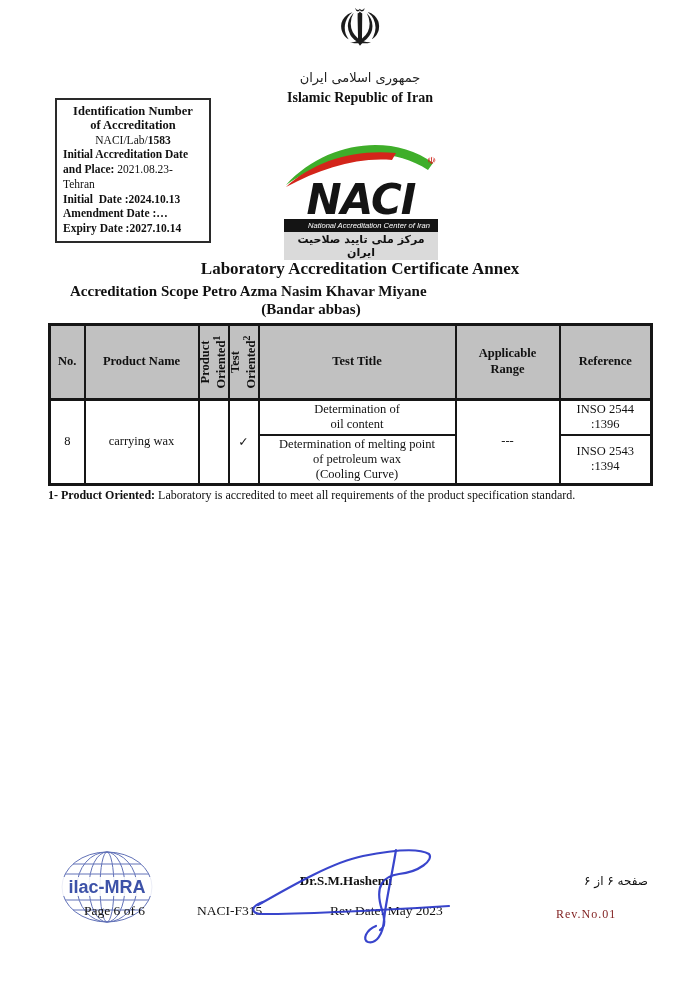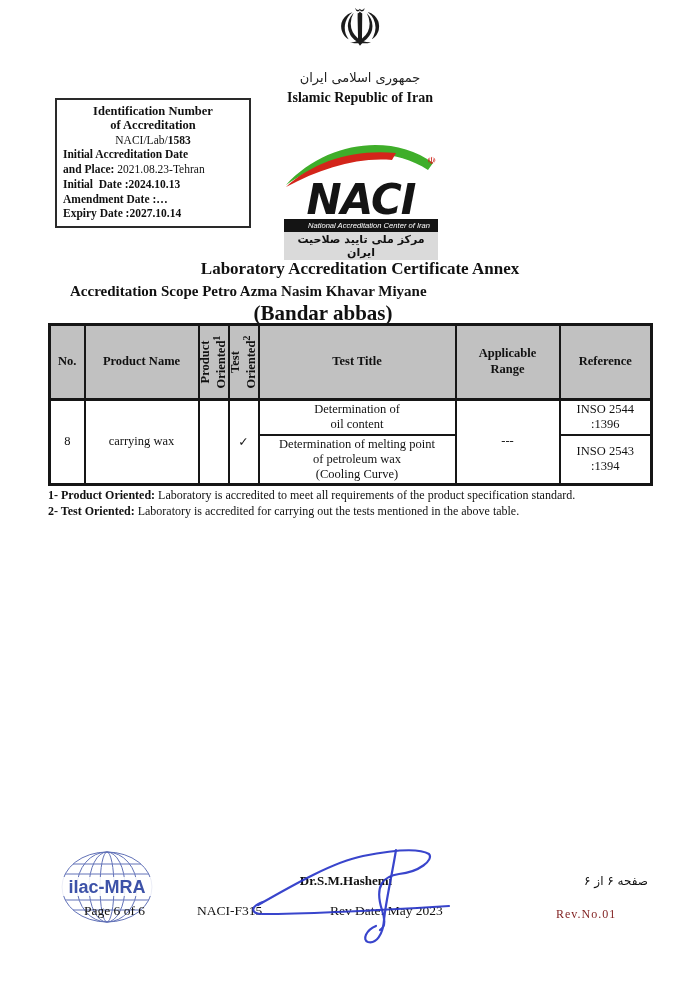--- a/index.html
+++ b/index.html
@@ -16,21 +16,21 @@
   
   .emblem { left:10px; top:2px; width:700px; text-align:center;
             font-family:"DejaVu Sans",sans-serif; font-size:52px; line-height:1;
             color:#1b1b1b; }
   .country-fa { left:10px; top:70px; width:700px; text-align:center;
                 font-size:13px; color:#222; }
   .country-en { left:10px; top:90px; width:700px; text-align:center;
                 font-weight:bold; font-size:14px; }
 
   
-  .id-box { left:55px; top:98px; width:196px; border:2px solid #2a2a2a;
+  .id-box { left:55px; top:98px; width:156px; border:2px solid #2a2a2a;
             padding:4px 6px 5px 6px; font-size:11.5px; line-height:1.28;
             background:#fff; }
   .id-box .t { text-align:center; font-weight:bold; font-size:12.5px; line-height:1.15; }
   .id-box .c { text-align:center; }
   .id-box b { font-weight:bold; }
 
   
   .naci { left:284px; top:133px; width:154px; }
   .naci-word { margin-top:-16px; text-align:center;
                font-family:"DejaVu Sans",sans-serif; font-weight:bold; font-style:italic;
@@ -40,22 +40,22 @@
                  font-size:7.6px; text-align:center; padding:2px 0 2px 16px; }
   .naci-bar-fa { background:#dadada; font-family:"DejaVu Sans",sans-serif;
                  font-weight:bold; font-size:11px; text-align:center; padding:1px 10px; }
   .swoosh-emblem { position:absolute; right:2px; top:22px; font-size:10px;
                    font-family:"DejaVu Sans",sans-serif; color:#cf231a; }
 
   
   .title-main  { left:10px; top:259px; width:700px; text-align:center;
                  font-weight:bold; font-size:17px; }
   .title-scope { left:70px; top:283px; font-weight:bold; font-size:15px; }
-  .title-loc   { left:12px;  top:301px; width:622px; text-align:center;
-                 font-weight:bold; font-size:21px; }
+  .title-loc   { left:0;  top:301px; width:622px; text-align:center;
+                 font-weight:bold; font-size:15px; }
 
   
   .tbl-wrap { left:48px; top:323px; }
   table.grid { border-collapse:collapse; table-layout:fixed; width:604px;
                border:3px solid #161616; }
   table.grid th, table.grid td { border:2px solid #161616; text-align:center;
                vertical-align:middle; font-size:12.5px; padding:1px 2px; }
   table.grid th { background:#c1c1c1; font-weight:bold; height:75px; line-height:1.25;
                   border-bottom:3px solid #161616; }
   td.sub1 { height:35px; }
@@ -162,21 +162,20 @@
 (Cooling Curve)</td>
         <td class="sub2 preline thin-top">INSO 2543
 :1394</td>
       </tr>
     </tbody>
       </table>
   </div>
 
   <div class="abs notes">
     <div><b>1- Product Oriented:</b><span> Laboratory is accredited to meet all requirements of the product specification standard.</span></div>
-    <div><b>2- Test Oriented:</b><span> Laboratory is accredited for carrying out the tests mentioned in the above table.</span></div>
   </div>
 
   <div class="abs ilac">
     <svg width="95" height="75" viewBox="0 0 95 75">
       <g stroke="#6272b8" stroke-width="1" fill="none">
         <ellipse cx="47" cy="37" rx="45" ry="35"></ellipse>
         <ellipse cx="47" cy="37" rx="30" ry="35"></ellipse>
         <ellipse cx="47" cy="37" rx="18" ry="35"></ellipse>
         <ellipse cx="47" cy="37" rx="7" ry="35"></ellipse>
         <path d="M13,14 H81"></path>

